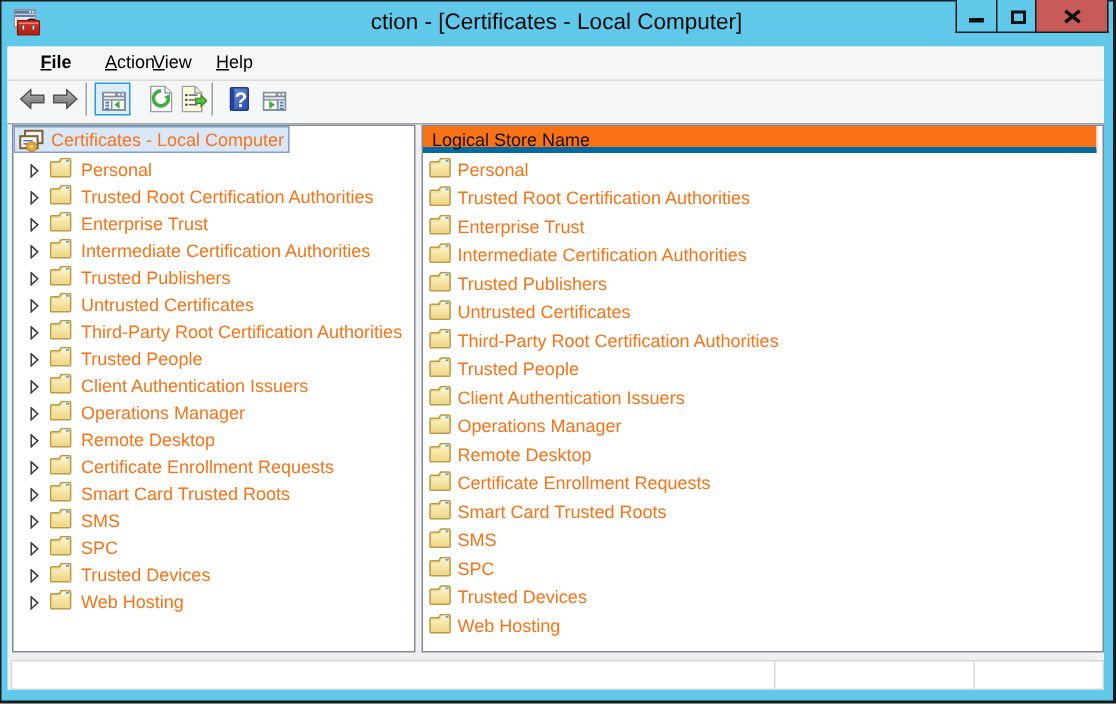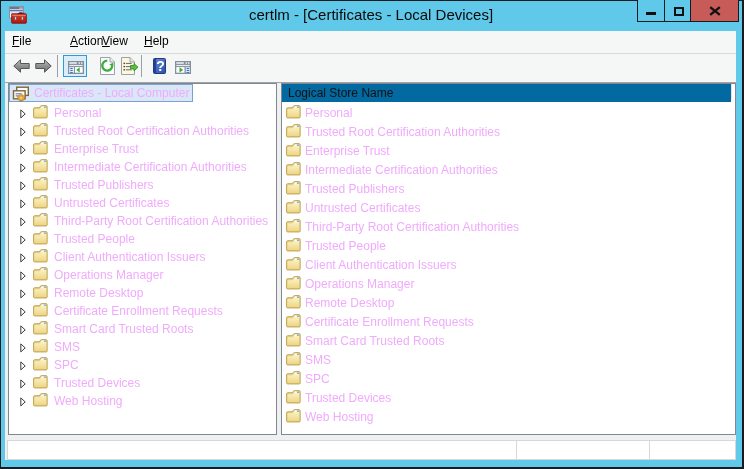--- a/index.html
+++ b/index.html
@@ -11,25 +11,25 @@
 .btn { top:0; height:22px; border:1px solid #191c1f; border-top:none; }
 .client { left:5px; top:31px; width:731px; height:429px; background:#eff0f1; }
 .menubar { left:5px; top:31px; width:731px; height:22px; background:#f5f6f6; }
 .mline { left:5px; top:53px; width:731px; height:1px; background:#d9dadb; }
 .toolbar { left:5px; top:54px; width:731px; height:28px; background:#f5f6f6; }
 .tline { left:5px; top:82px; width:731px; height:1px; background:#a0a4a8; }
 .tsep { top:55px; width:1px; height:22px; background:#9aa0a5; }
 .pane { background:#fff; border:1px solid #828790; }
 .leftpane { left:8px; top:83px; width:269px; height:352px; }
 .rightpane { left:281px; top:83px; width:455px; height:352px; }
-.lrow, .rrow { position:absolute; font-size:12px; color:#f0abfc; white-space:nowrap; }
+.lrow, .rrow { position:absolute; font-size:12px; color:#f97316; white-space:nowrap; }
 .selrow { position:absolute; left:9px; top:84px; width:184px; height:18px; background:#d9e7f8; border:1px solid #7ea1cc; }
 .statusbar { left:7px; top:440px; width:729px; height:20px; background:#fff; border:1px solid #d7d7d7; }
 .ssep { top:441px; width:1px; height:18px; background:#d7d7d7; }
-.hdr { left:282px; top:84px; width:449px; height:18px; background:#0369a1; border-bottom:2px solid #0369a1; font-size:12px; color:#111; }
+.hdr { left:282px; top:84px; width:449px; height:18px; background:#f97316; border-bottom:4px solid #0369a1; font-size:12px; color:#111; }
 </style>
 </head>
 <body>
 <svg width="0" height="0" style="position:absolute">
 <defs>
 <linearGradient id="fg" x1="0" y1="0" x2="0" y2="1">
   <stop offset="0" stop-color="#faf1c4"></stop>
         <stop offset="1" stop-color="#eed685"></stop>
 </linearGradient>
 <linearGradient id="tbx" x1="0" y1="0" x2="0" y2="1">
@@ -61,36 +61,36 @@
   <rect x="1.6" y="6.2" width="2.6" height="2" fill="#c8cdd6"></rect>
   <rect x="5" y="6.2" width="8.4" height="2" fill="#dde2ea"></rect>
   <rect x="1.6" y="9" width="11" height="1.4" fill="#e4e8ee"></rect>
   <path d="M8.9 8.3 q3.5 -2.6 6.6 0.3" fill="none" stroke="#17181c" stroke-width="1.6"></path>
   <rect x="2.7" y="7.8" width="14.6" height="9.4" rx="0.6" fill="url(#tbx)" stroke="#86100a" stroke-width="0.9"></rect>
   <rect x="3.3" y="9.1" width="13.4" height="0.9" fill="#f08a80" opacity="0.8"></rect>
   <rect x="5.7" y="10.6" width="1.8" height="3.4" rx="0.4" fill="#e9e6e2" stroke="#55504c" stroke-width="0.7"></rect>
   <rect x="12.4" y="10.6" width="1.8" height="3.4" rx="0.4" fill="#e9e6e2" stroke="#55504c" stroke-width="0.7"></rect>
 </svg>
 </div>
-<div class="abs titletext">certlm - [Certificates - Local Devices]</div>
+<div class="abs titletext">ction - [Certificates - Local Computer]</div>
 
 <div class="abs btn" style="left:637px; width:28px; background:#60c8e9;"></div>
 <div class="abs btn" style="left:664px; width:27px; background:#60c8e9;"></div>
 <div class="abs btn" style="left:690px; width:49px; background:#c75b58;"></div>
 <div class="abs" style="left:646px; top:12px; width:10px; height:3px; background:#111;"></div>
 <div class="abs" style="left:674px; top:7px; width:10px; height:8.5px; border:2px solid #111;"></div>
 <svg class="abs" style="left:709px; top:6px;" width="12" height="10" viewBox="0 0 12 10">
   <path d="M1.2 1.2 L10.8 8.8 M10.8 1.2 L1.2 8.8" stroke="#111" stroke-width="2.3" fill="none"></path>
 </svg>
 
 <div class="abs client"></div>
 <div class="abs menubar"></div>
 <div class="abs mline"></div>
 <div class="abs" style="top:34px; left:5px; width:731px; height:16px;">
-  <span class="mi" style="position:absolute; left:7px; font-size:12px;"><u>F</u>ile</span>
+  <span class="mi" style="position:absolute; left:22px; font-size:12px;font-weight:bold;"><u>F</u>ile</span>
   <span class="mi" style="position:absolute; left:65px; font-size:12px;"><u>A</u>ction</span>
   <span class="mi" style="position:absolute; left:97px; font-size:12px;"><u>V</u>iew</span>
   <span class="mi" style="position:absolute; left:139px; font-size:12px;"><u>H</u>elp</span>
 </div>
 <div class="abs toolbar"></div>
 <div class="abs tline"></div>
 <div class="abs tsep" style="left:57px;"></div>
 <div class="abs tsep" style="left:141px;"></div>
 
 <svg class="abs" style="left:13px; top:59px;" width="17" height="14" viewBox="0 0 17 14">

